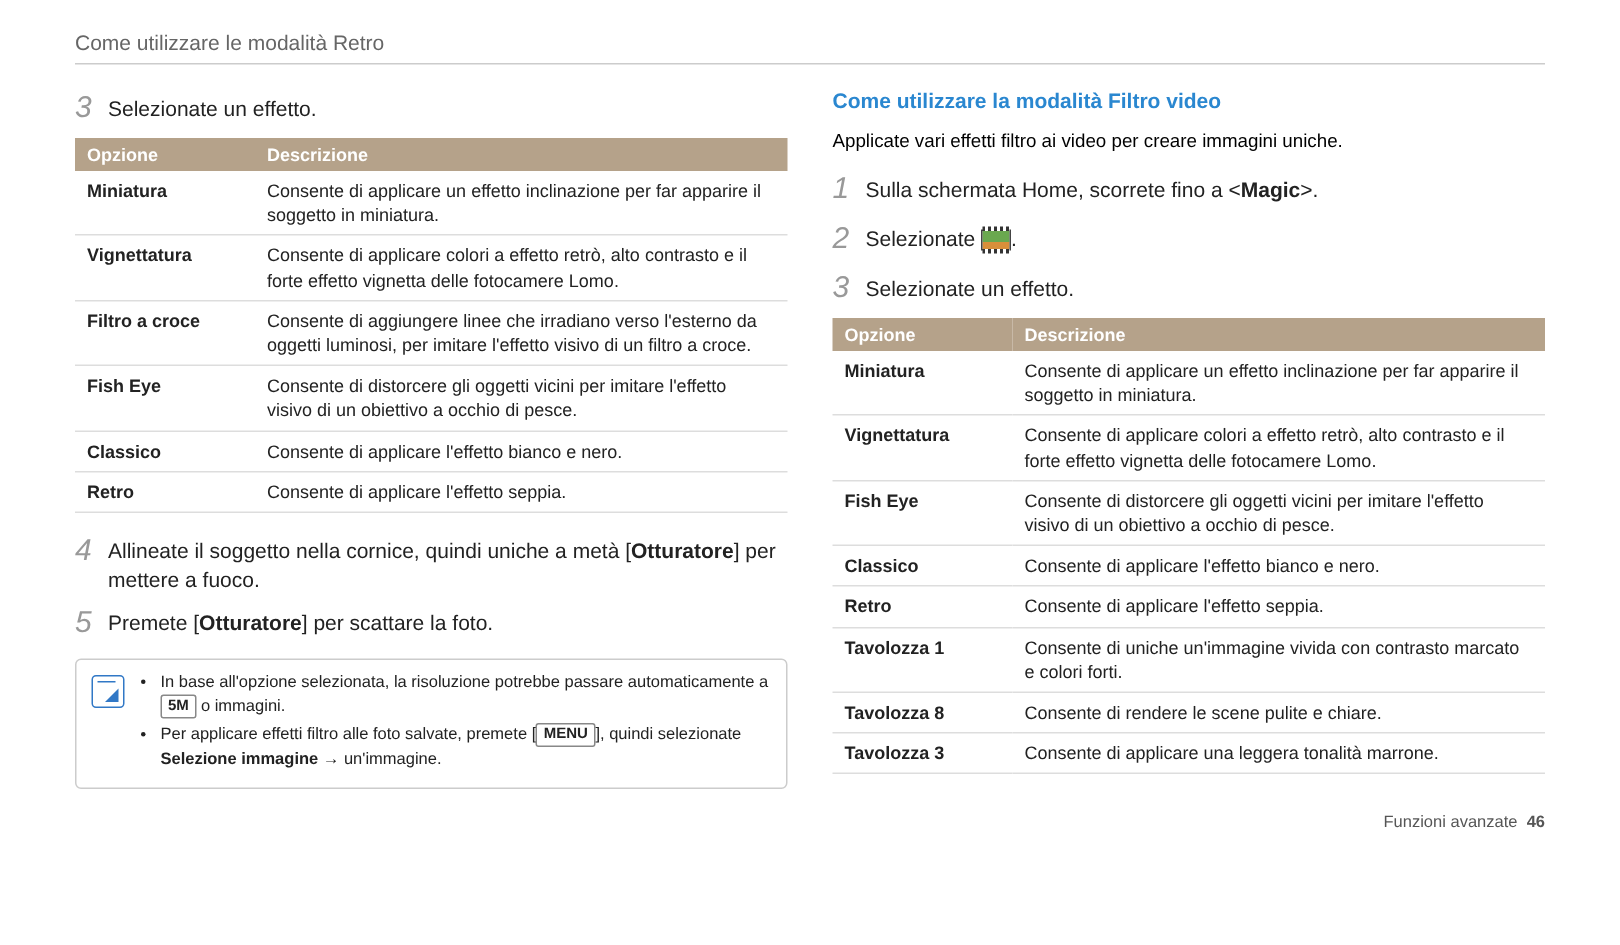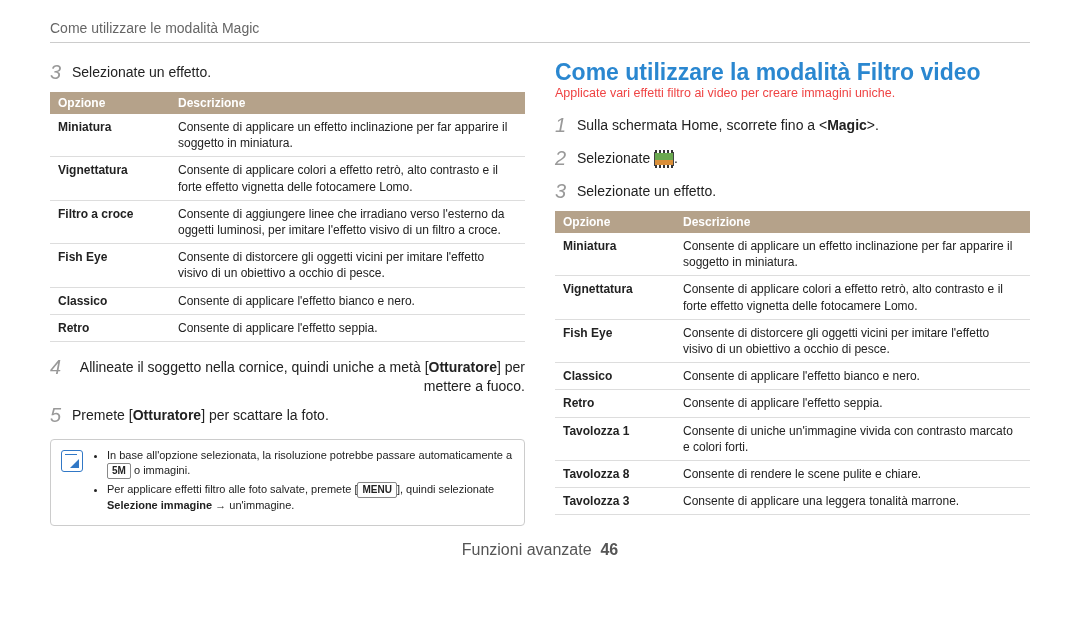--- a/index.html
+++ b/index.html
@@ -16,29 +16,29 @@
     color: #666;
     font-size: 14px;
     padding-bottom: 6px;
     border-bottom: 1px solid #ccc;
     margin-bottom: 16px;
   }
   .columns { display: flex; gap: 30px; }
   .col { flex: 1; min-width: 0; }
   .step { display: flex; gap: 8px; margin-bottom: 6px; line-height: 1.35; font-size:14px; }
   .step-num { color: #999; font-size: 20px; font-style: italic; font-weight: 400; min-width: 14px; }
-  .step-text { padding-top: 4px; text-align: right; }
+  .step-text { padding-top: 4px; }
   .step-text b { font-weight: 700; }
   .section-heading {
     color: #2a87d0;
-    font-size: 23px;
+    font-size: 14px;
     font-weight: 600;
-    margin-bottom: 0;
-  }
-  .section-intro { font-size: 12.5px; margin-bottom: 12px; color:#ef4444; }
+    margin-bottom: 12px;
+  }
+  .section-intro { font-size: 12.5px; margin-bottom: 12px; color:#000000; }
   table { width: 100%; border-collapse: collapse; margin-top: 6px; margin-bottom: 12px; }
   th {
     background: #b5a28a;
     color: #fff;
     text-align: left;
     font-weight: 600;
     font-size: 12px;
     padding: 4px 8px;
   }
   th:first-child { width: 120px; margin-left: 44px; }
@@ -76,26 +76,26 @@
     border-left: 9px solid transparent;
     border-bottom: 9px solid #3178c6;
   }
   .notebox ul { list-style: disc; padding-left: 14px; }
   .notebox li { margin-bottom: 3px; }
   .key { display:inline-block; padding:0 4px; border:1px solid #888; border-radius:2px; font-size:10px; font-weight:700; vertical-align:middle; background:#fff; }
   .film-icon { display:inline-block; width:20px; height:14px; background:linear-gradient(#6aa84f 60%, #d98f3a 60%); border:1px solid #444; vertical-align:middle; position:relative; }
   .film-icon::before, .film-icon::after { content:""; position:absolute; top:-3px; width:100%; left:0; height:3px;
     background:repeating-linear-gradient(90deg,#333 0 2px,#fff 2px 4px); }
   .film-icon::after { top:auto; bottom:-3px; }
-  .footer { text-align:center; color:#555; font-size:16px; margin-top:14px; }
+  .footer { text-align:right; color:#555; font-size:11px; margin-top:14px; }
 </style>
 </head>
 <body>
 
-<div class="header-title">Come utilizzare le modalità Magic</div>
+<div class="header-title">Come utilizzare le modalità Retro</div>
 
 <div class="columns">
 
   <div class="col">
 
     <div class="step">
       <div class="step-num">3</div>
       <div class="step-text">Selezionate un effetto.</div>
     </div>
 

